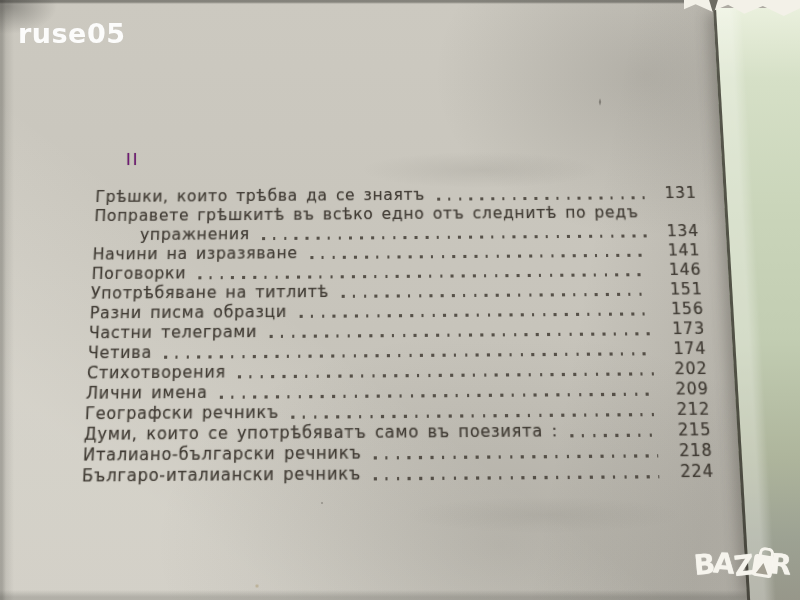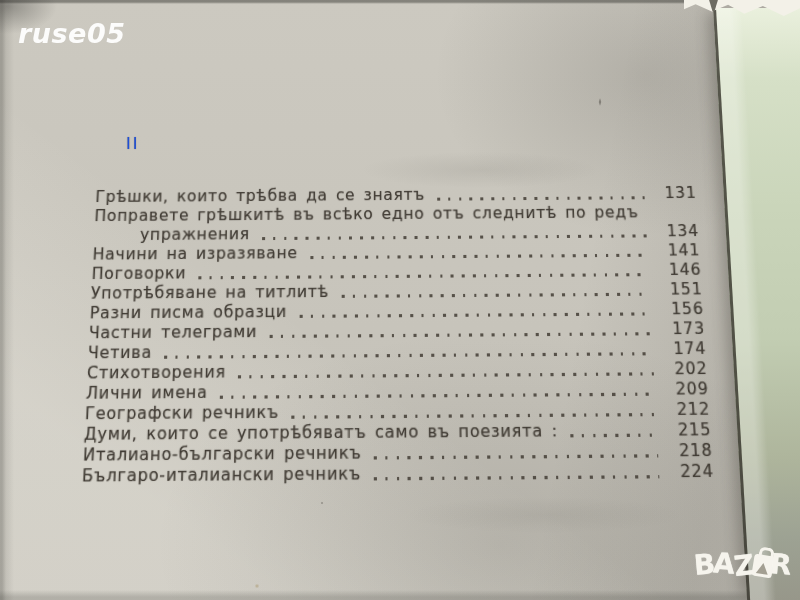--- a/index.html
+++ b/index.html
@@ -40,22 +40,22 @@
   .fringe{
     position:absolute;left:684px;top:0;width:116px;height:16px;background:#f3f1e8;
     clip-path:polygon(0 0,100% 0,100% 52%,86% 100%,68% 38%,52% 86%,38% 30%,24% 72%,10% 26%,0 58%);
   }
   .notch{
     position:absolute;left:708px;top:0;width:11px;height:11px;background:#55544a;opacity:.85;
     clip-path:polygon(10% 0,90% 0,60% 100%,40% 100%);
   }
   
   .section-label{
-    position:absolute;left:126px;top:134px;font-size:16px;letter-spacing:2px;
-    color:#1d4ed8;text-shadow:0 0 1px rgba(64,59,52,.6);
+    position:absolute;left:126px;top:150px;font-size:16px;letter-spacing:2px;
+    color:#701a75;text-shadow:0 0 1px rgba(64,59,52,.6);
   }
   .toc-wrap{
     position:absolute;left:96px;top:186px;width:600px;
     transform:perspective(620px) rotateX(6.5deg) rotate(-0.4deg);
     transform-origin:50% 0;
   }
   .toc-row{
     display:flex;align-items:flex-end;line-height:19px;font-size:15.5px;
     color:rgba(62,57,50,.95);letter-spacing:.7px;word-spacing:2.5px;
     text-shadow:0 .3px .8px rgba(62,57,50,.55);white-space:nowrap;
@@ -63,21 +63,21 @@
   .toc-title{display:inline-block;}
   .toc-indent{padding-left:46px;}
   .toc-leader{
     flex:1;min-width:20px;height:2.6px;margin:0 10px 4px 12px;
     background:repeating-linear-gradient(90deg, rgba(66,60,52,.85) 0 2.6px, transparent 2.6px 10.8px);
   }
   .toc-page{width:42px;text-align:right;}
   
   .watermark{
     position:absolute;left:18px;top:18px;font-size:27px;font-weight:bold;
-    color:#ffffff;letter-spacing:.5px;opacity:.95;z-index:6;font-style:italic;
+    color:#ffffff;letter-spacing:.5px;opacity:.95;z-index:6;
   }
   .bazar{
     position:absolute;left:694px;top:551px;display:flex;align-items:flex-end;
     color:#f6f4ed;font-weight:bold;z-index:6;
   }
   .bz{font-size:28px;line-height:1;display:inline-block;text-shadow:0 0 1px rgba(250,250,245,.8);}
   .bz.b{transform:rotate(-5deg);}
   .bz.a{transform:rotate(4deg) translateY(-1px);margin-left:-2px;}
   .bz.z{transform:rotate(-7deg) translateY(1px);margin-left:-1px;}
   .bz.r{transform:rotate(5deg);margin-left:-3px;}

